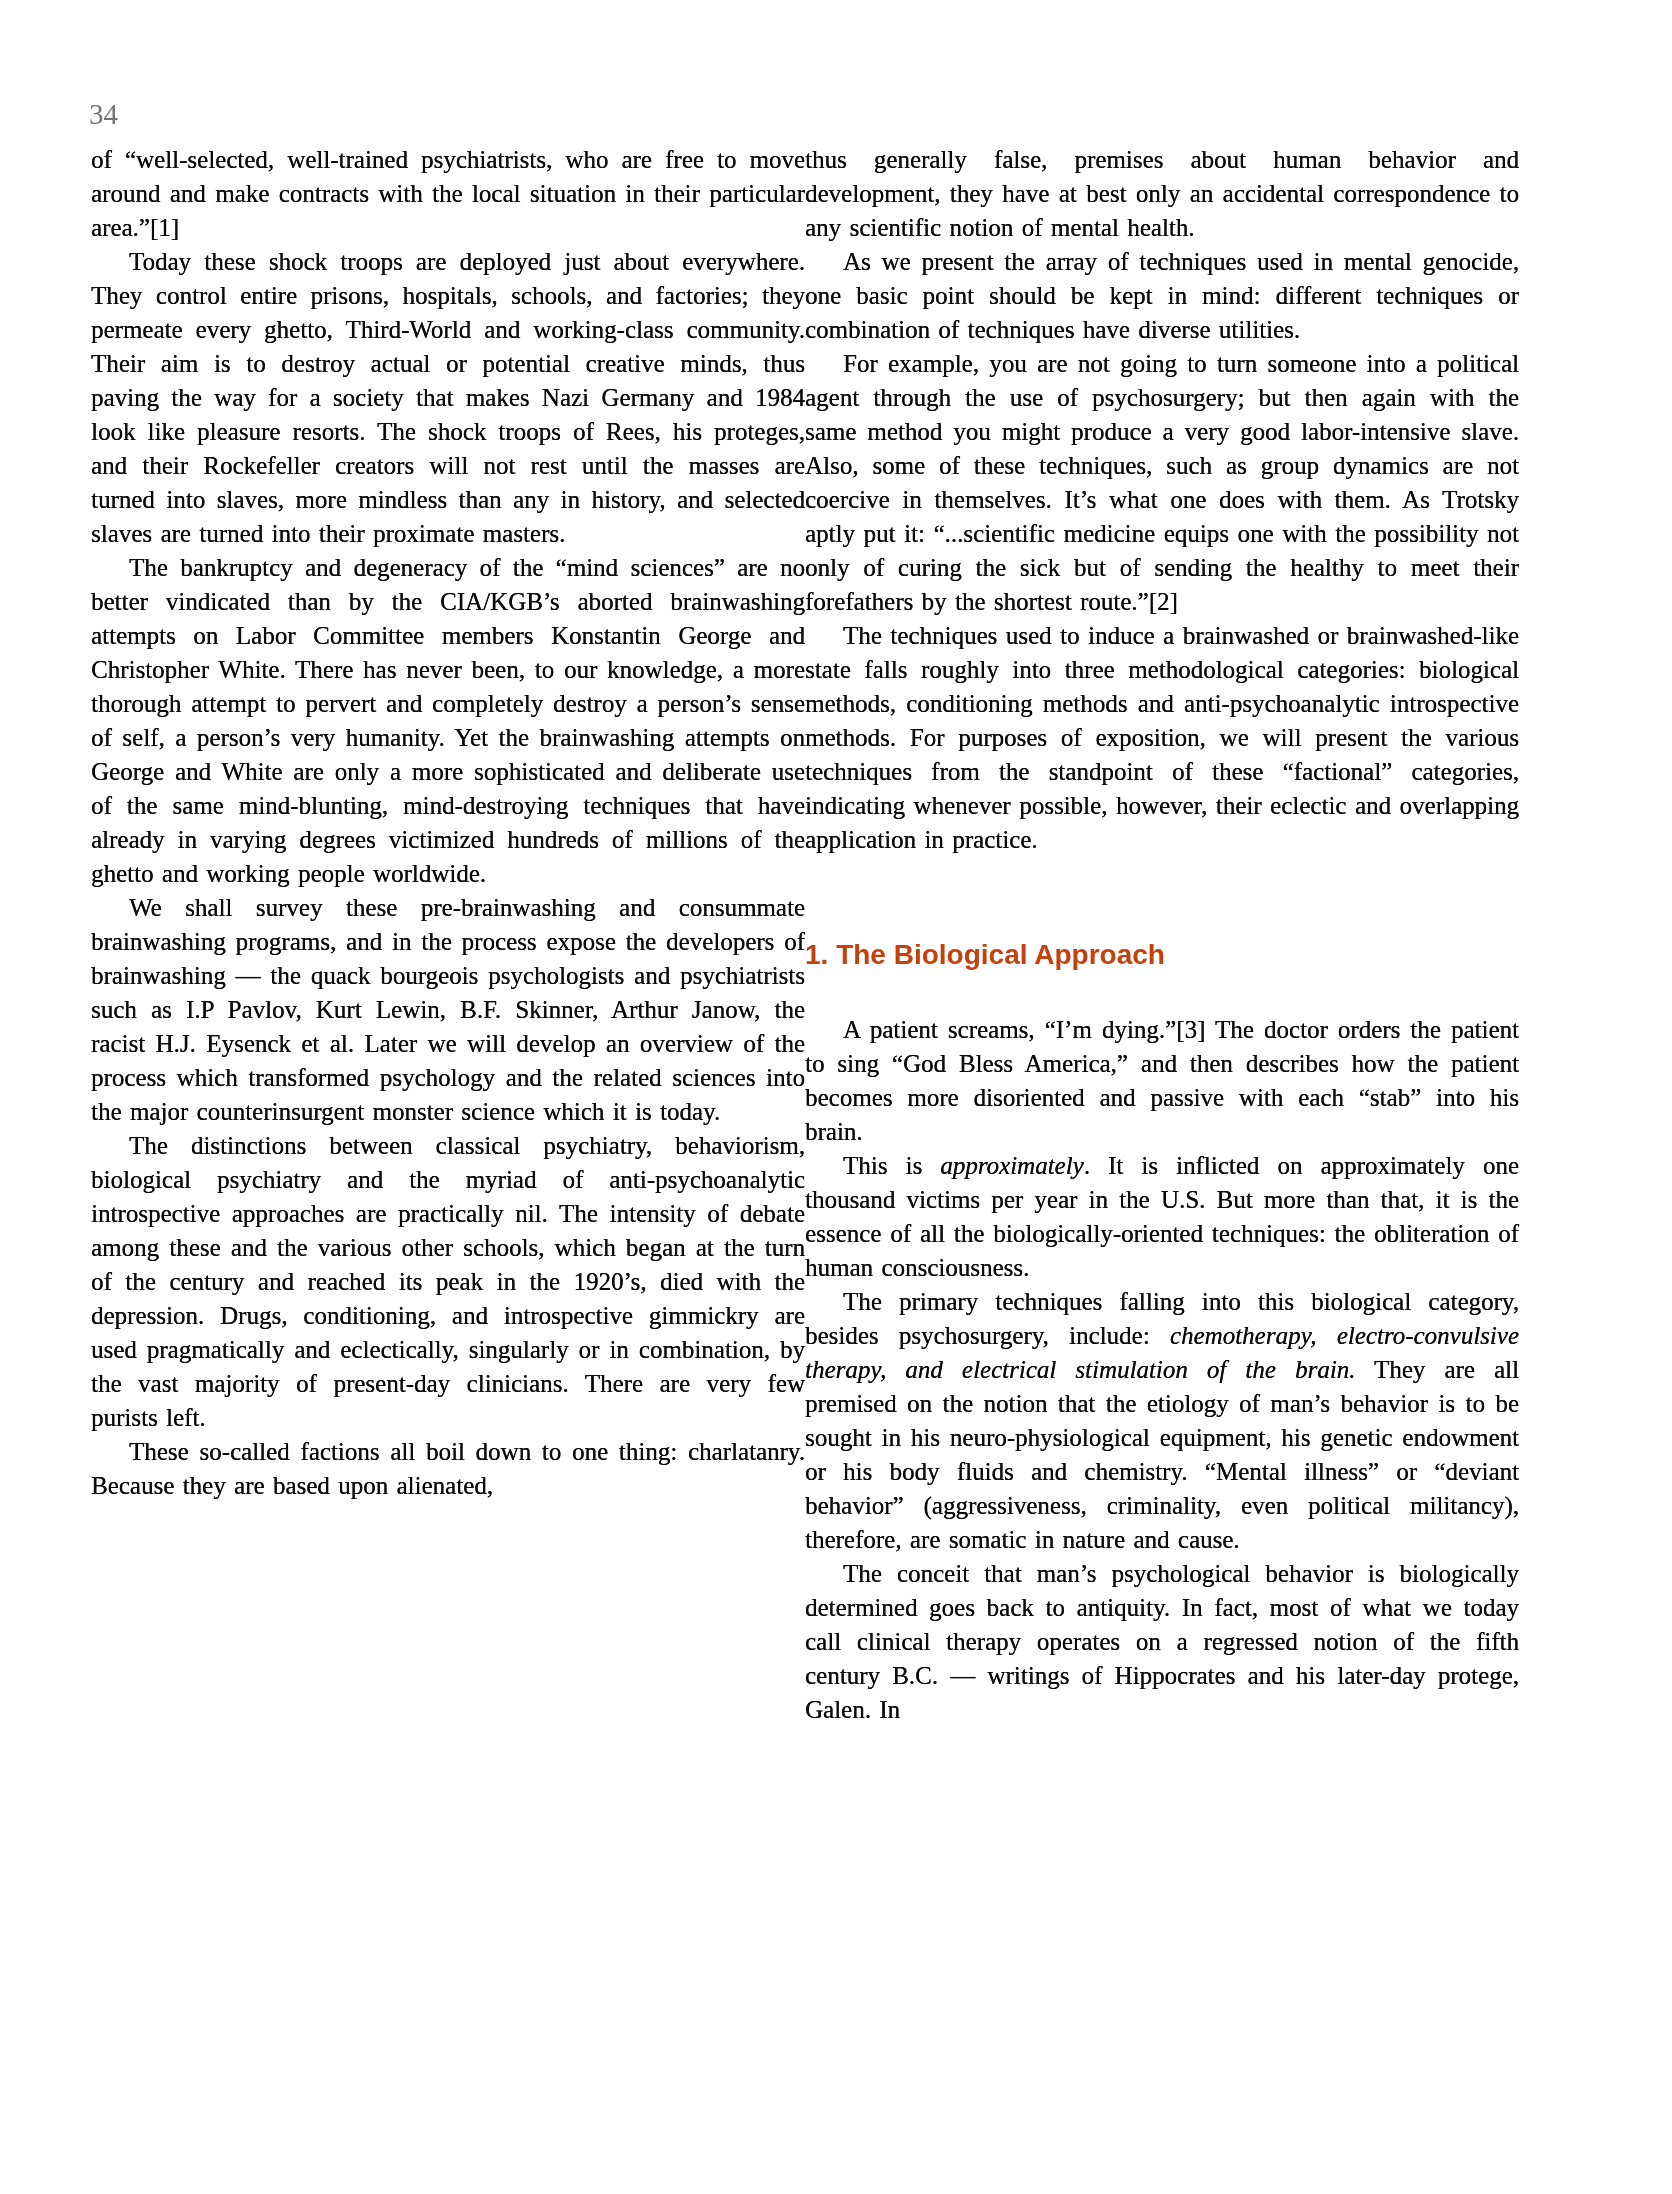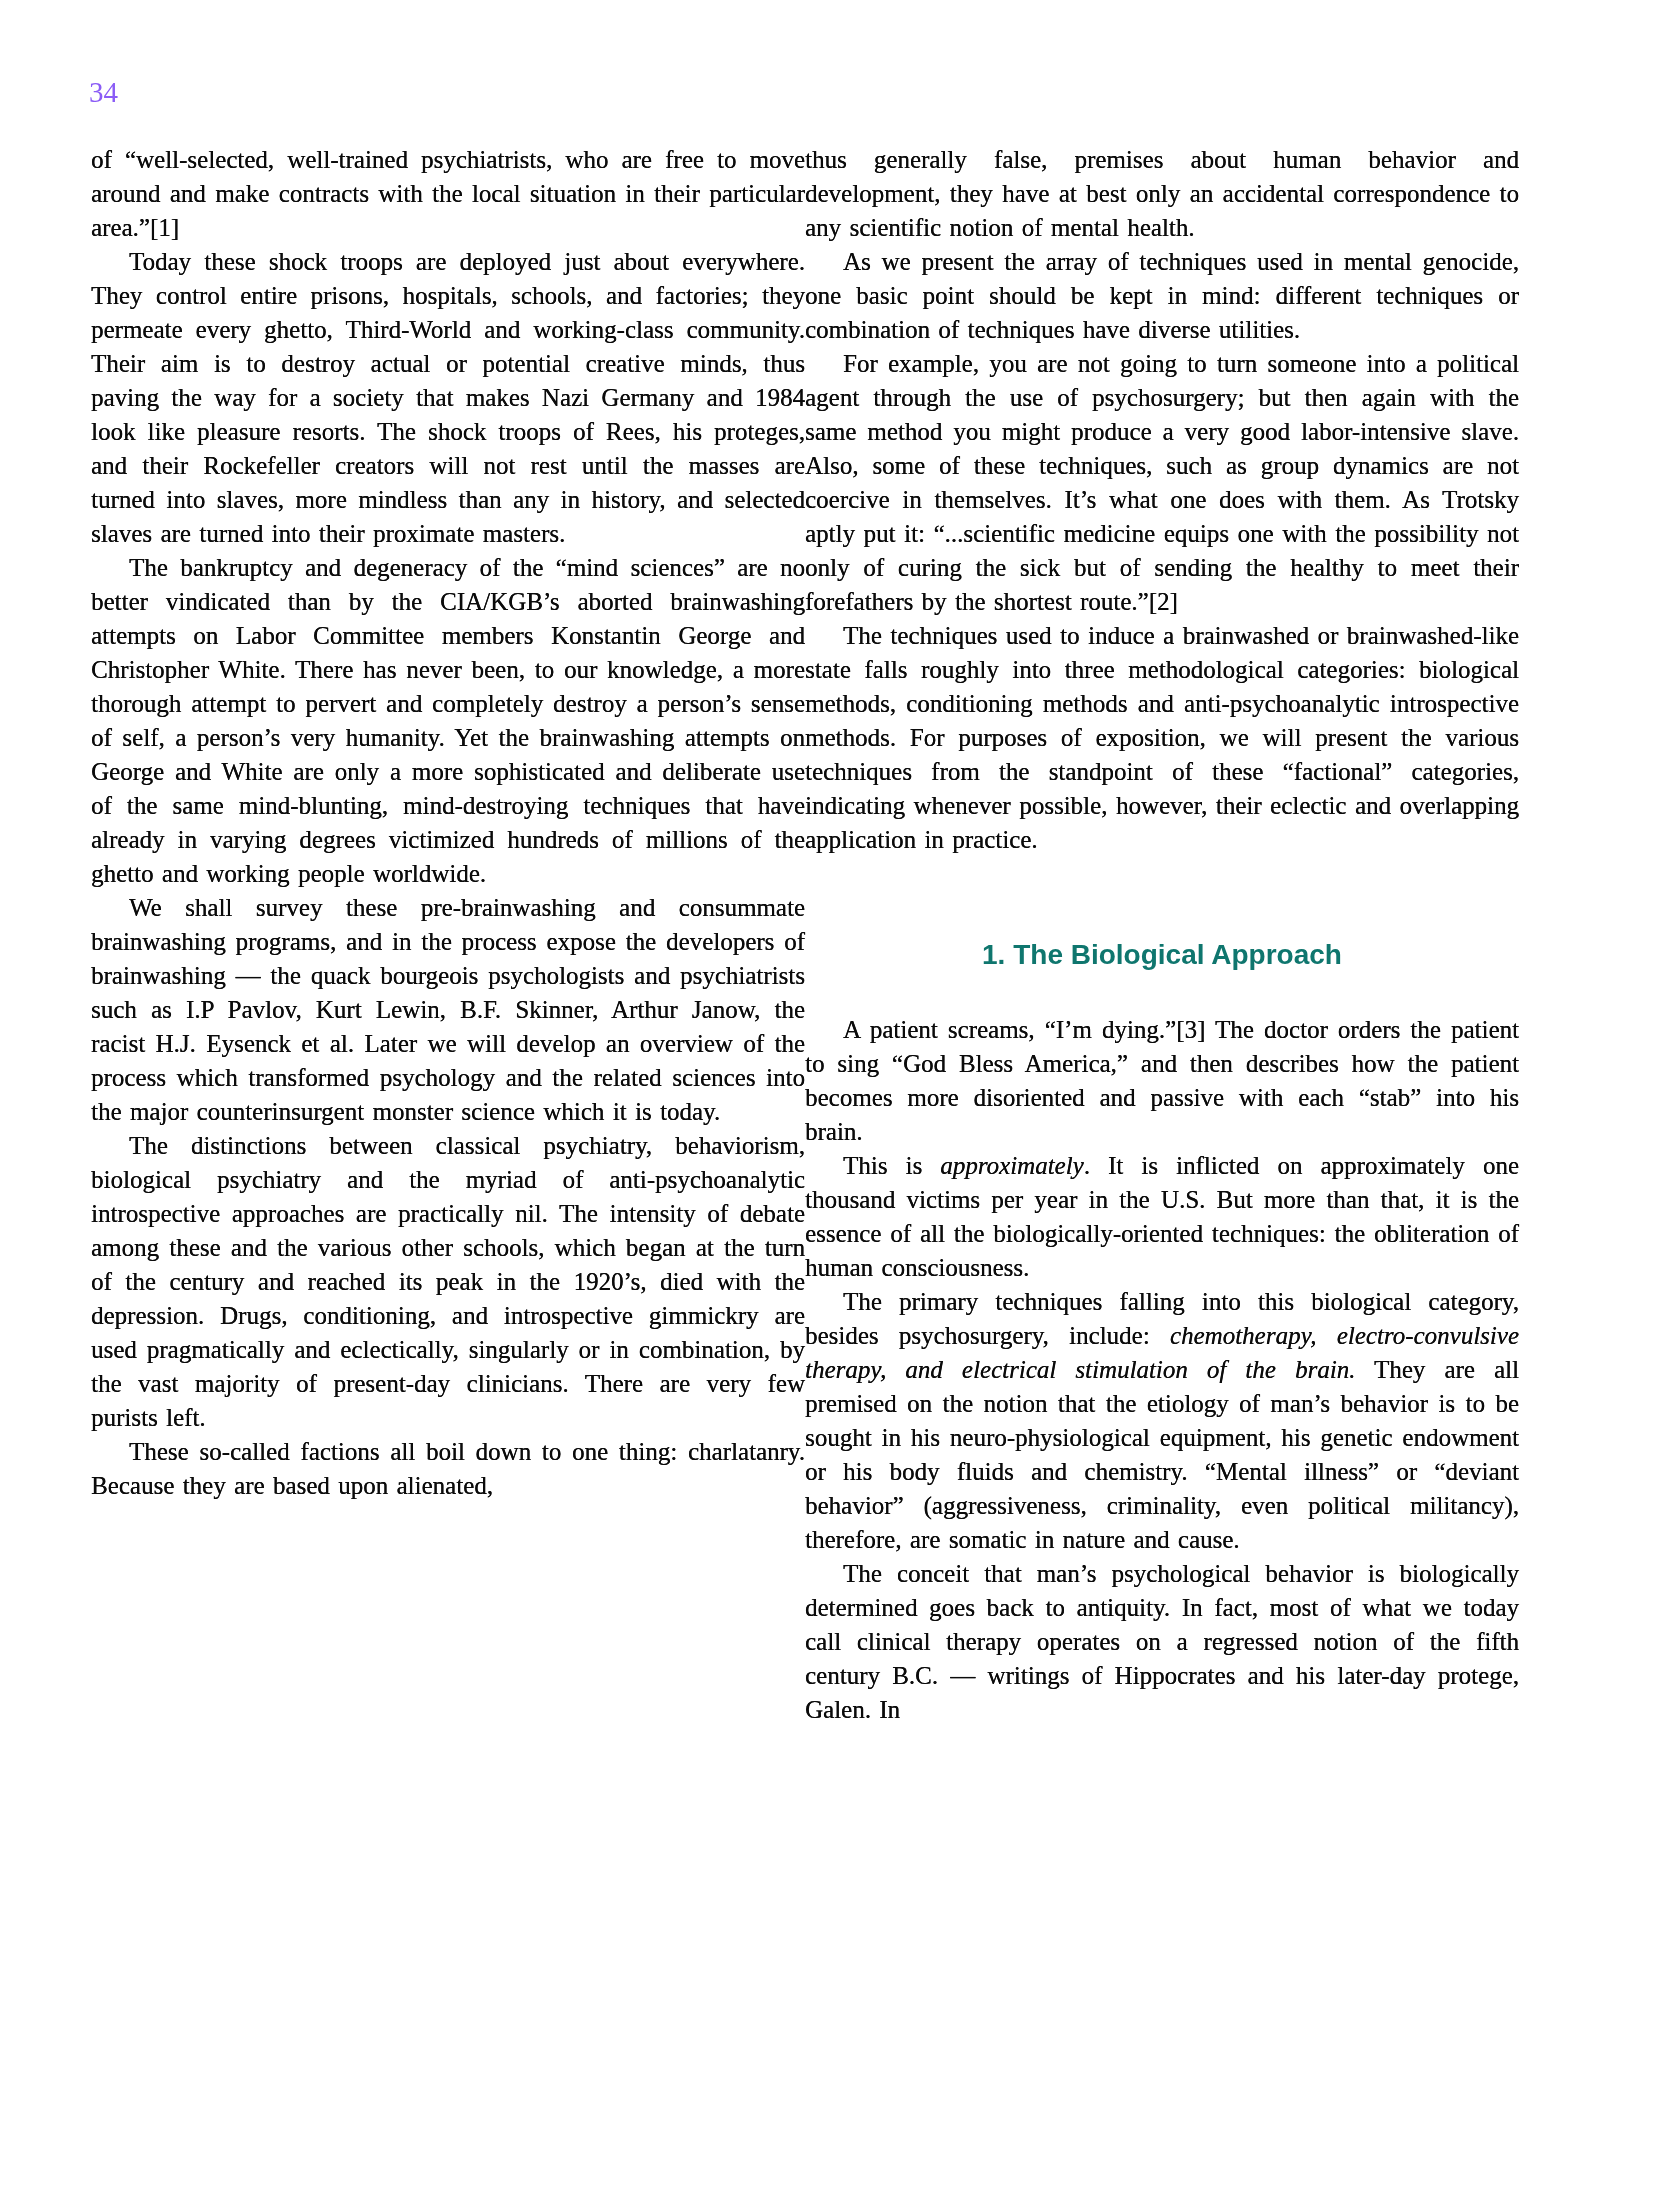--- a/index.html
+++ b/index.html
@@ -8,24 +8,24 @@
     width: 1672px;
     height: 2194px;
     background: #ffffff;
     color: #0b0b0b;
     font-family: "Liberation Serif", "DejaVu Serif", serif;
     overflow: hidden;
   }
   .page-number {
     position: absolute;
     left: 89px;
-    top: 76px;
+    top: 98px;
     font-size: 29px;
     font-weight: normal;
-    color: #8b5cf6;
+    color: #737373;
   }
   .columns {
     position: absolute;
     left: 91px;
     top: 143px;
     width: 1491px;
     display: flex;
   }
   .col {
     width: 714px;
@@ -37,22 +37,22 @@
     line-height: 34px;
     text-indent: 38px;
     word-spacing: 2.1px;
     text-shadow: 0.2px 0 0 currentColor;
   }
   .col p.no-indent { text-indent: 0; }
   .it { font-style: italic; }
   .section-heading {
     font-family: "Liberation Sans", "DejaVu Sans", sans-serif;
     font-weight: bold;
-    color: #0f766e;
-    text-align: center;
+    color: #c2410c;
+    text-align: left;
     text-indent: 0;
   }
   .heading-left {
     font-size: 28px;
     letter-spacing: 0.3px;
     margin: 105px 0 50px 0;
   }
   .heading-right {
     font-size: 28px;
     margin: 82px 0 42px 0;

